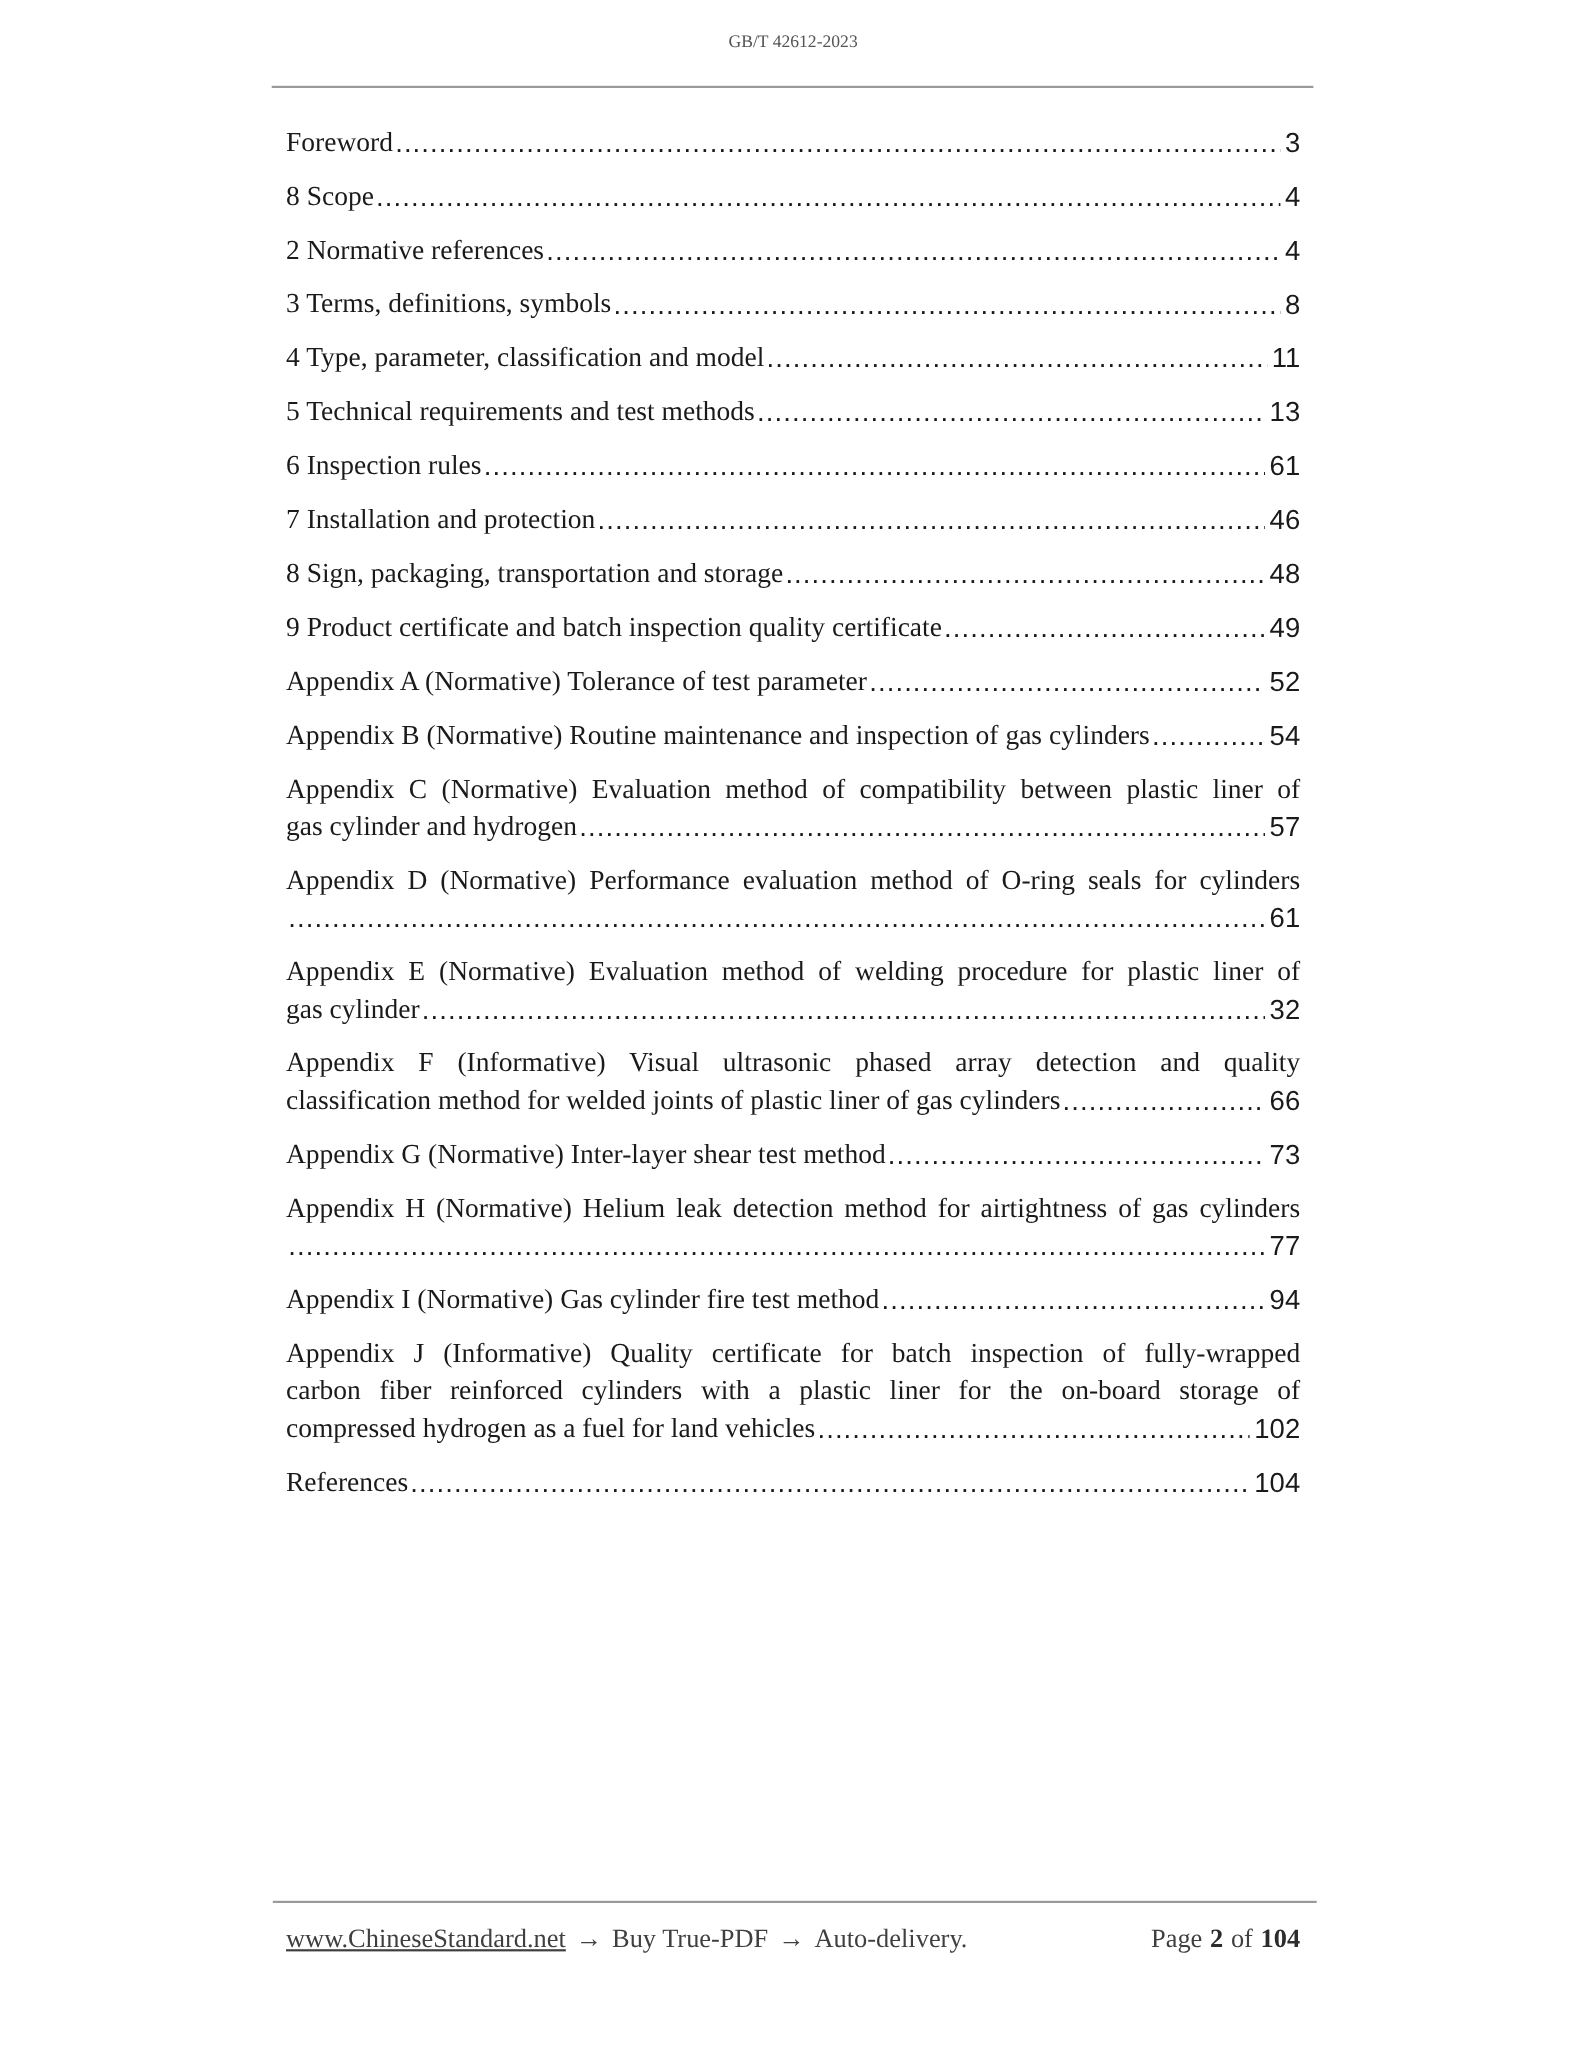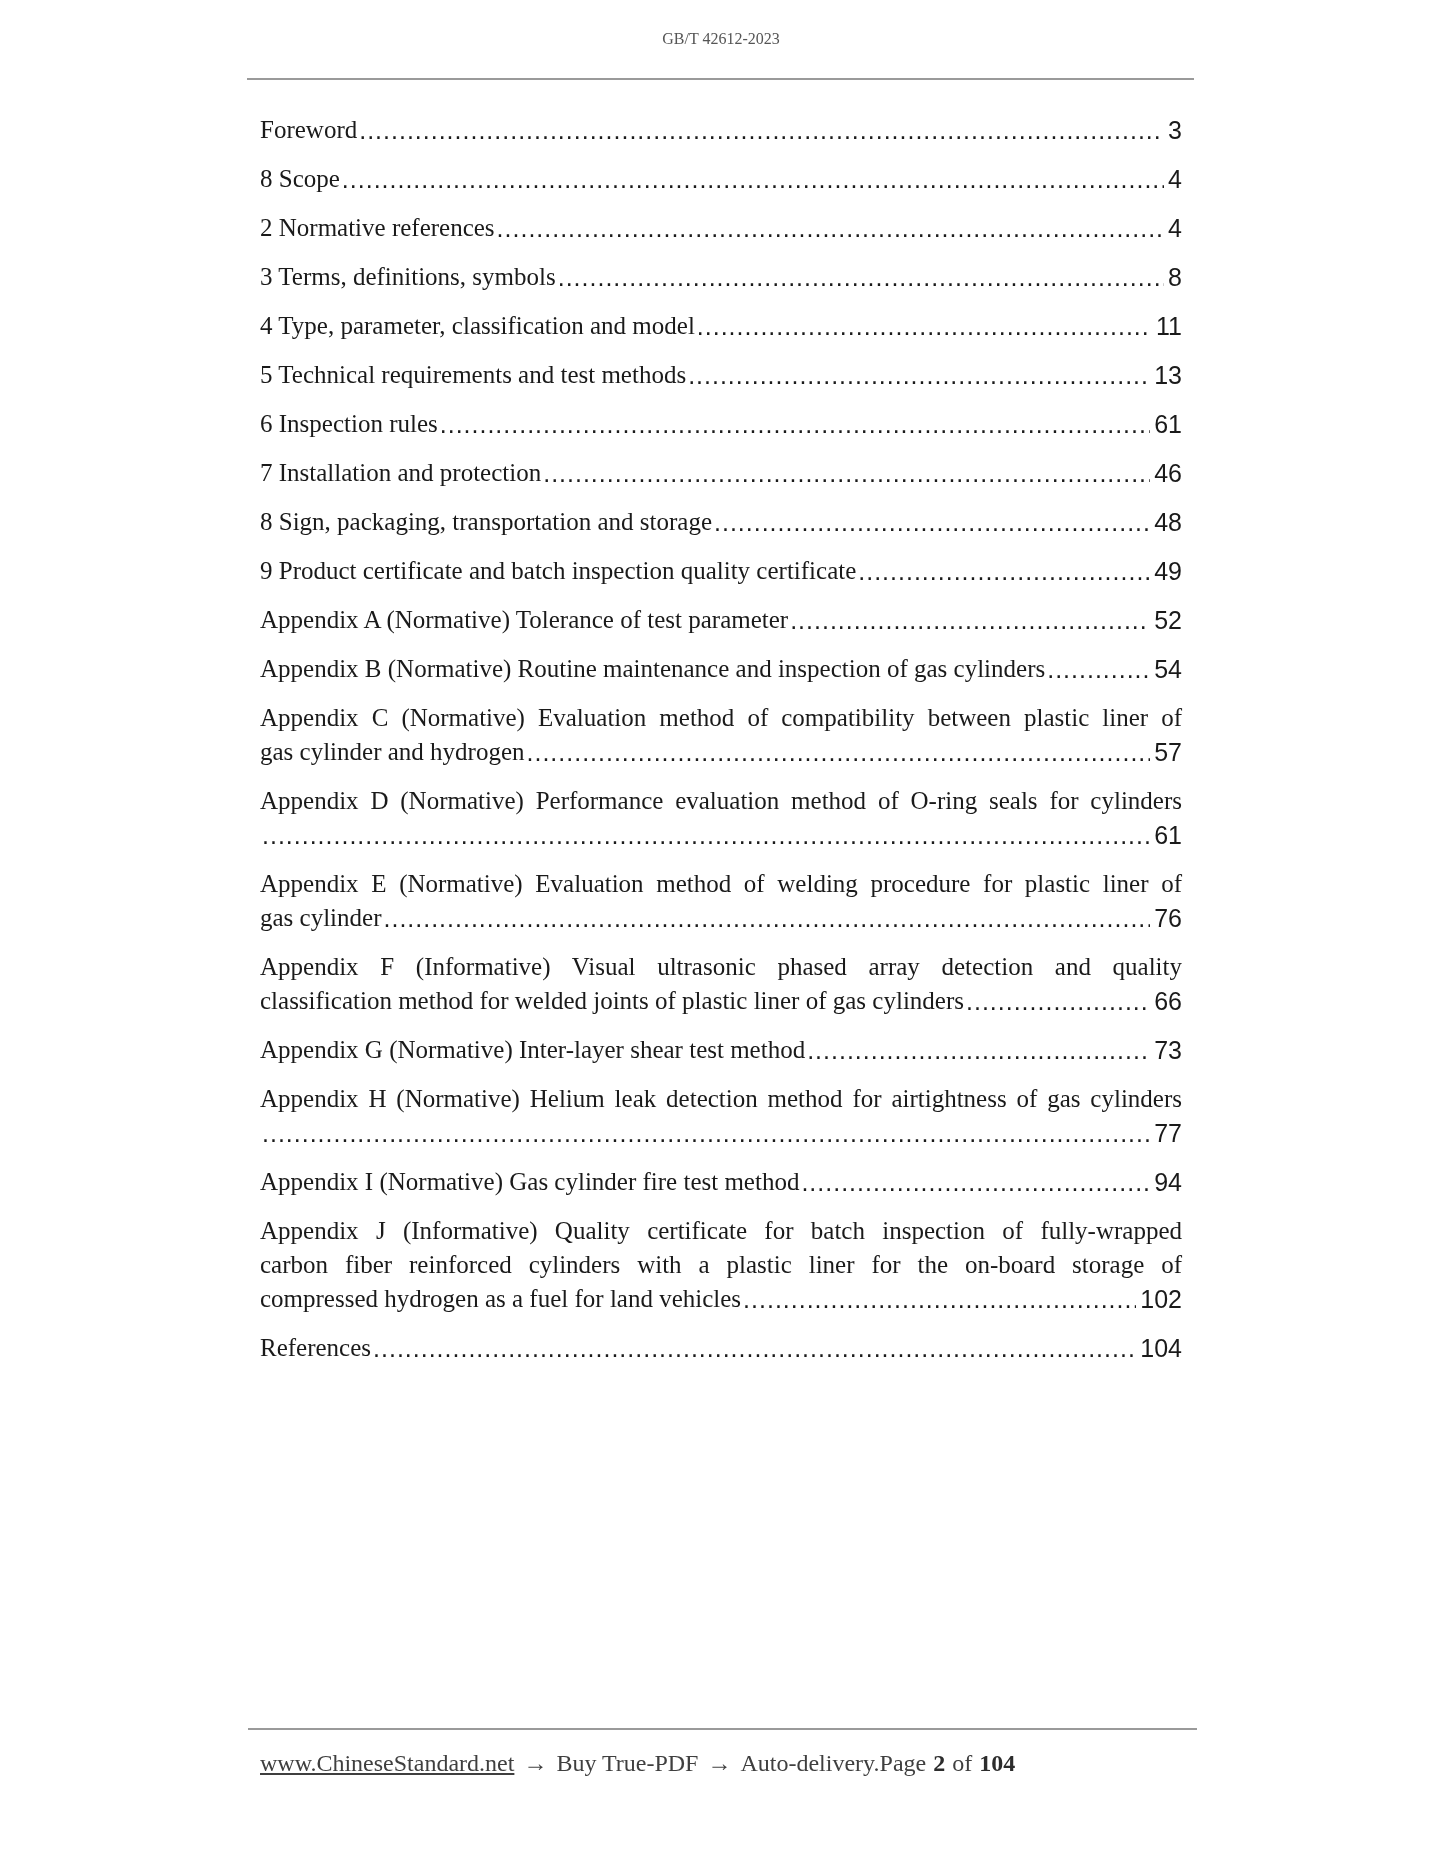--- a/index.html
+++ b/index.html
@@ -76,20 +76,21 @@
     top: 1728px;
     height: 2px;
     background: #9a9a9a;
   }
   .footer-row {
     position: absolute;
     left: 260px;
     right: 263px;
     top: 1747px;
     display: flex;
+    justify-content: space-between;
     align-items: baseline;
     font-size: 24px;
     line-height: 33px;
     color: #3f3f3f;
   }
   .footer-left { display: flex; gap: 9px; align-items: baseline; }
   .footer-link { text-decoration: underline; cursor: pointer; }
   .footer-right { display: flex; gap: 7px; align-items: baseline; }
   .bold { font-weight: 700; color: #2c2c2c; }
 </style>
@@ -216,21 +217,21 @@
           <span class="leader"></span>
           <span class="pg">61</span>
         </div>
       </div>
 
       <div class="entry">
         <div class="pre">Appendix E (Normative) Evaluation method of welding procedure for plastic liner of</div>
         <div class="toc-line">
           <span class="t">gas cylinder</span>
           <span class="leader"></span>
-          <span class="pg">76</span>
+          <span class="pg">32</span>
         </div>
       </div>
 
       <div class="entry">
         <div class="pre">Appendix F (Informative) Visual ultrasonic phased array detection and quality</div>
         <div class="toc-line">
           <span class="t">classification method for welded joints of plastic liner of gas cylinders</span>
           <span class="leader"></span>
           <span class="pg">66</span>
         </div>

